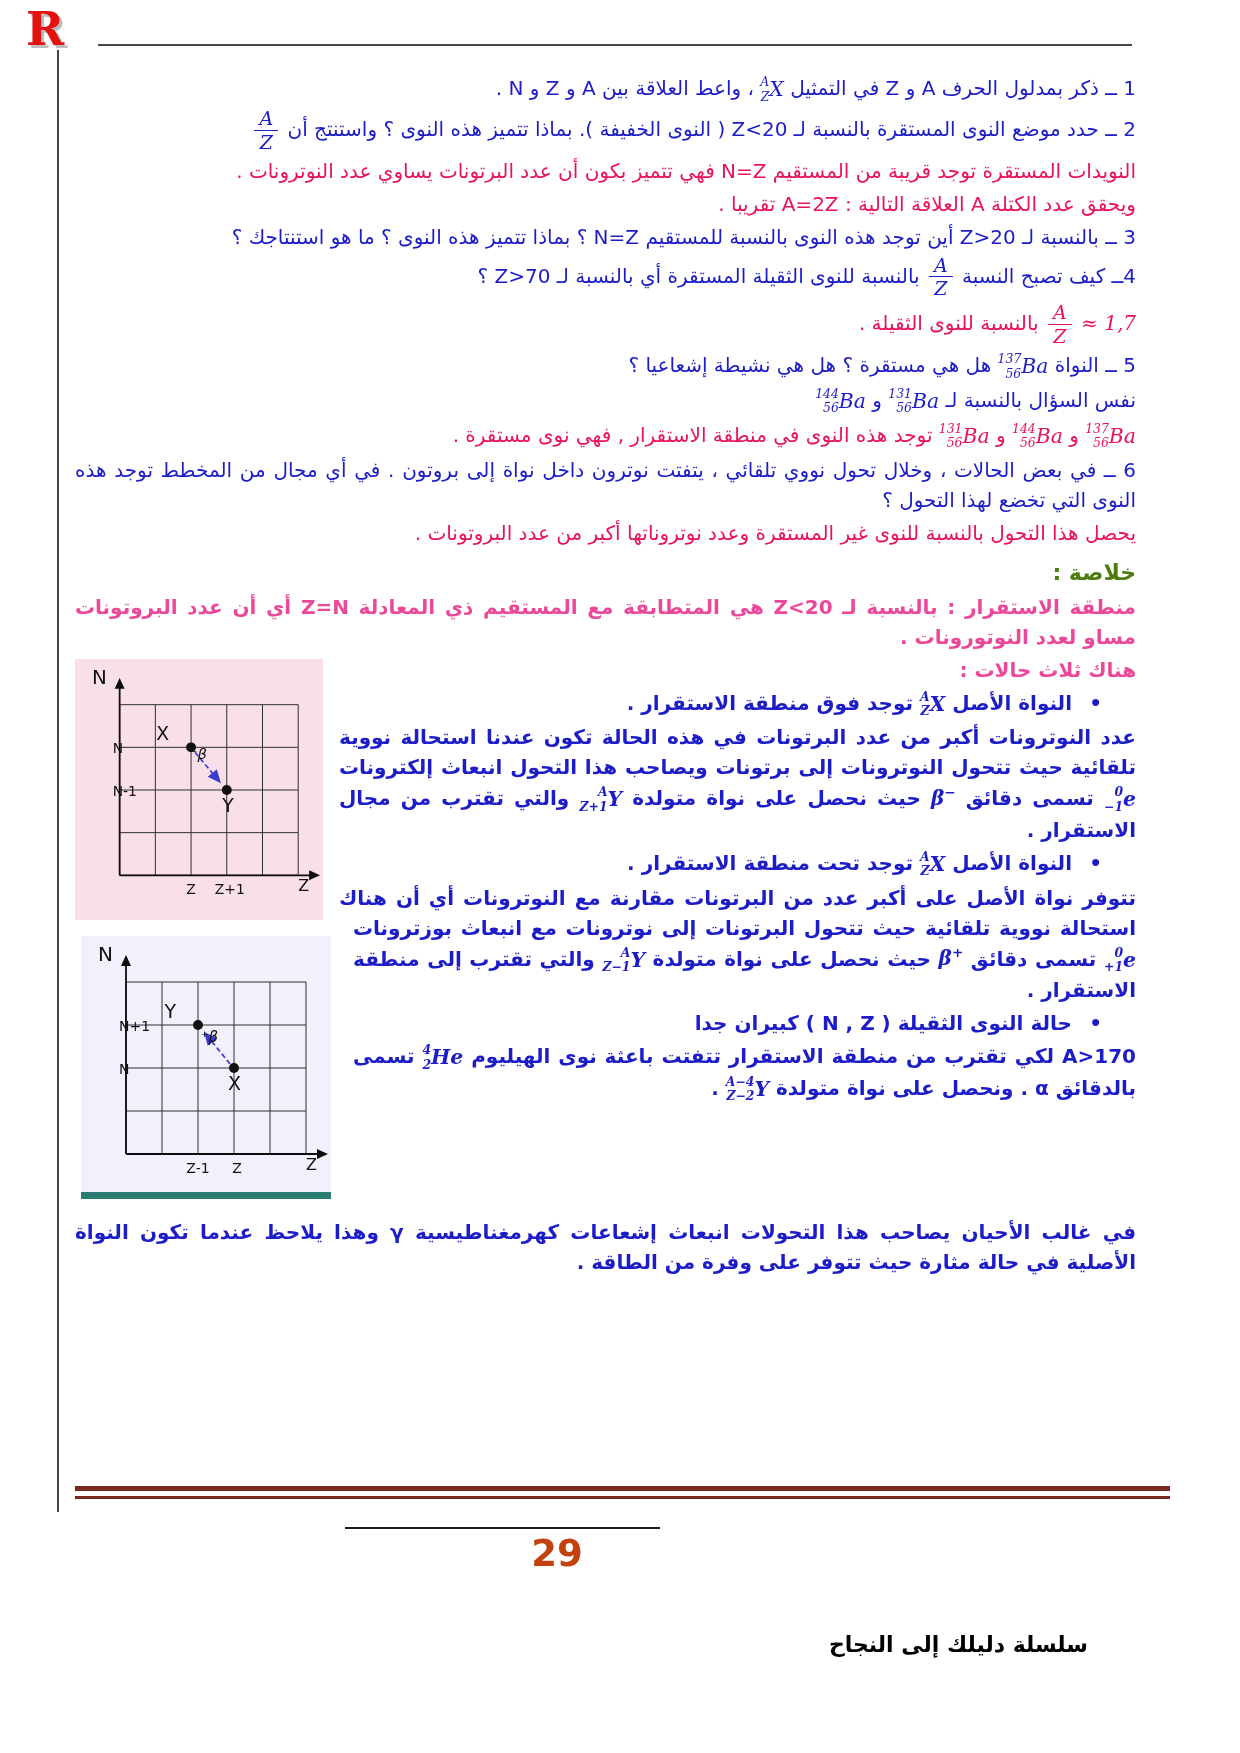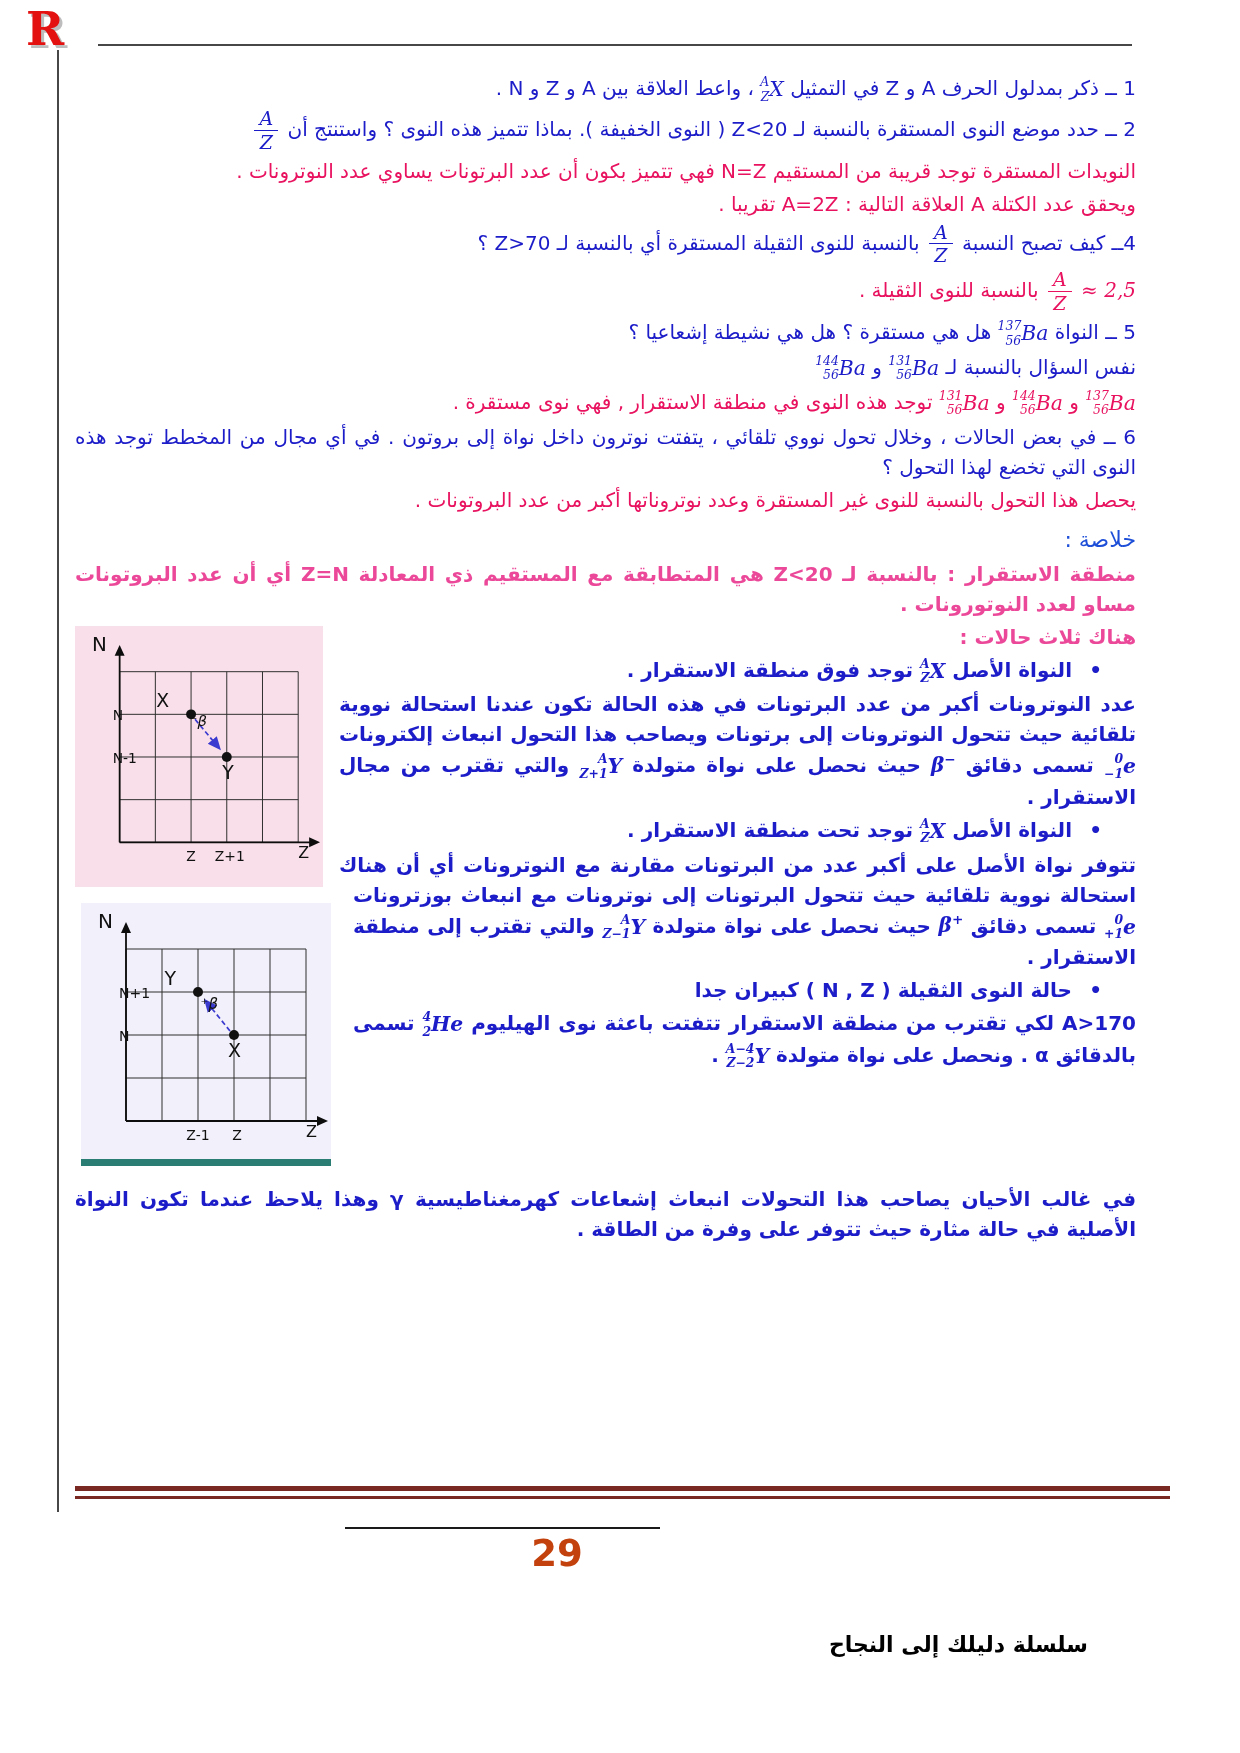--- a/index.html
+++ b/index.html
@@ -10,21 +10,21 @@
         font-size:46px;color:#e41111;text-shadow:3px 3px 0 #bdbdbd}
   .top-rule{position:absolute;left:98px;right:108px;top:44px;height:2px;background:#474747}
   .left-rule{position:absolute;left:57px;top:50px;height:1462px;width:2px;background:#474747}
   .content{position:absolute;top:70px;left:75px;right:104px;direction:rtl;text-align:justify;
            font-size:20px;line-height:1.5;color:#222}
   .para{margin:3px 0}
   .blue{color:#1c1cc9}
   .bluebold{color:#1c1cc9;font-weight:bold}
   .magenta{color:#e8125f}
   .red{color:#ec4899;font-weight:bold}
-  .green{color:#1d4ed8;font-weight:normal;font-size:22px;margin-top:8px}
+  .green{color:#4d7c0f;font-weight:bold;font-size:22px;margin-top:8px}
   .bullet{position:relative;padding-right:64px}
   .mark{position:absolute;right:34px;top:0}
   .clearleft{clear:left;padding-top:8px}
   .mi{font-family:"DejaVu Serif",serif;font-style:italic}
   .frac{display:inline-flex;flex-direction:column;align-items:center;vertical-align:middle;
         font-family:"DejaVu Serif",serif;font-style:italic;line-height:1.1;font-size:0.95em;padding:0 3px}
   .frac .num{border-bottom:1.6px solid currentColor;padding:0 5px 1px}
   .frac .den{padding:1px 5px 0}
   .nuc{display:inline-flex;align-items:center;vertical-align:middle;
        font-family:"DejaVu Serif",serif;font-style:italic}
@@ -62,28 +62,29 @@
               <span>Z</span>
             </span>
             <span class="sy mi">X</span>
           </span><span> ، واعط العلاقة بين A و Z و N .</span></div>
         <div class="para blue"><span>2 ــ حدد موضع النوى المستقرة بالنسبة لـ Z&lt;20 ( النوى الخفيفة ). بماذا تتميز هذه النوى ؟ واستنتج أن </span><span dir="ltr" class="frac">
             <span class="num">A</span>
             <span class="den">Z</span>
           </span></div>
         <div class="para magenta"><span>النويدات المستقرة توجد قريبة من المستقيم N=Z فهي تتميز بكون أن عدد البرتونات يساوي عدد النوترونات .</span></div>
         <div class="para magenta"><span>ويحقق عدد الكتلة A العلاقة التالية : A=2Z تقريبا .</span></div>
+        <div class="para blue"><span>3 ــ بالنسبة لـ Z&gt;20 أين توجد هذه النوى بالنسبة للمستقيم N=Z ؟ بماذا تتميز هذه النوى ؟ ما هو استنتاجك ؟</span></div>
         <div class="para blue"><span>4ــ كيف تصبح النسبة </span><span dir="ltr" class="frac">
             <span class="num">A</span>
             <span class="den">Z</span>
           </span><span> بالنسبة للنوى الثقيلة المستقرة أي بالنسبة لـ Z&gt;70 ؟</span></div>
         <div class="para magenta"><span dir="ltr"><span dir="ltr" class="frac">
               <span class="num">A</span>
               <span class="den">Z</span>
-            </span><span dir="ltr" class="mi"> ≈ 2,5</span></span><span> بالنسبة للنوى الثقيلة .</span></div>
+            </span><span dir="ltr" class="mi"> ≈ 1,7</span></span><span> بالنسبة للنوى الثقيلة .</span></div>
         <div class="para blue"><span>5 ــ النواة </span><span dir="ltr" class="nuc">
             <span class="sc">
               <span>137</span>
               <span>56</span>
             </span>
             <span class="sy mi">Ba</span>
           </span><span> هل هي مستقرة ؟ هل هي نشيطة إشعاعيا ؟</span></div>
         <div class="para blue"><span>نفس السؤال بالنسبة لـ </span><span dir="ltr" class="nuc">
             <span class="sc">
               <span>131</span>

